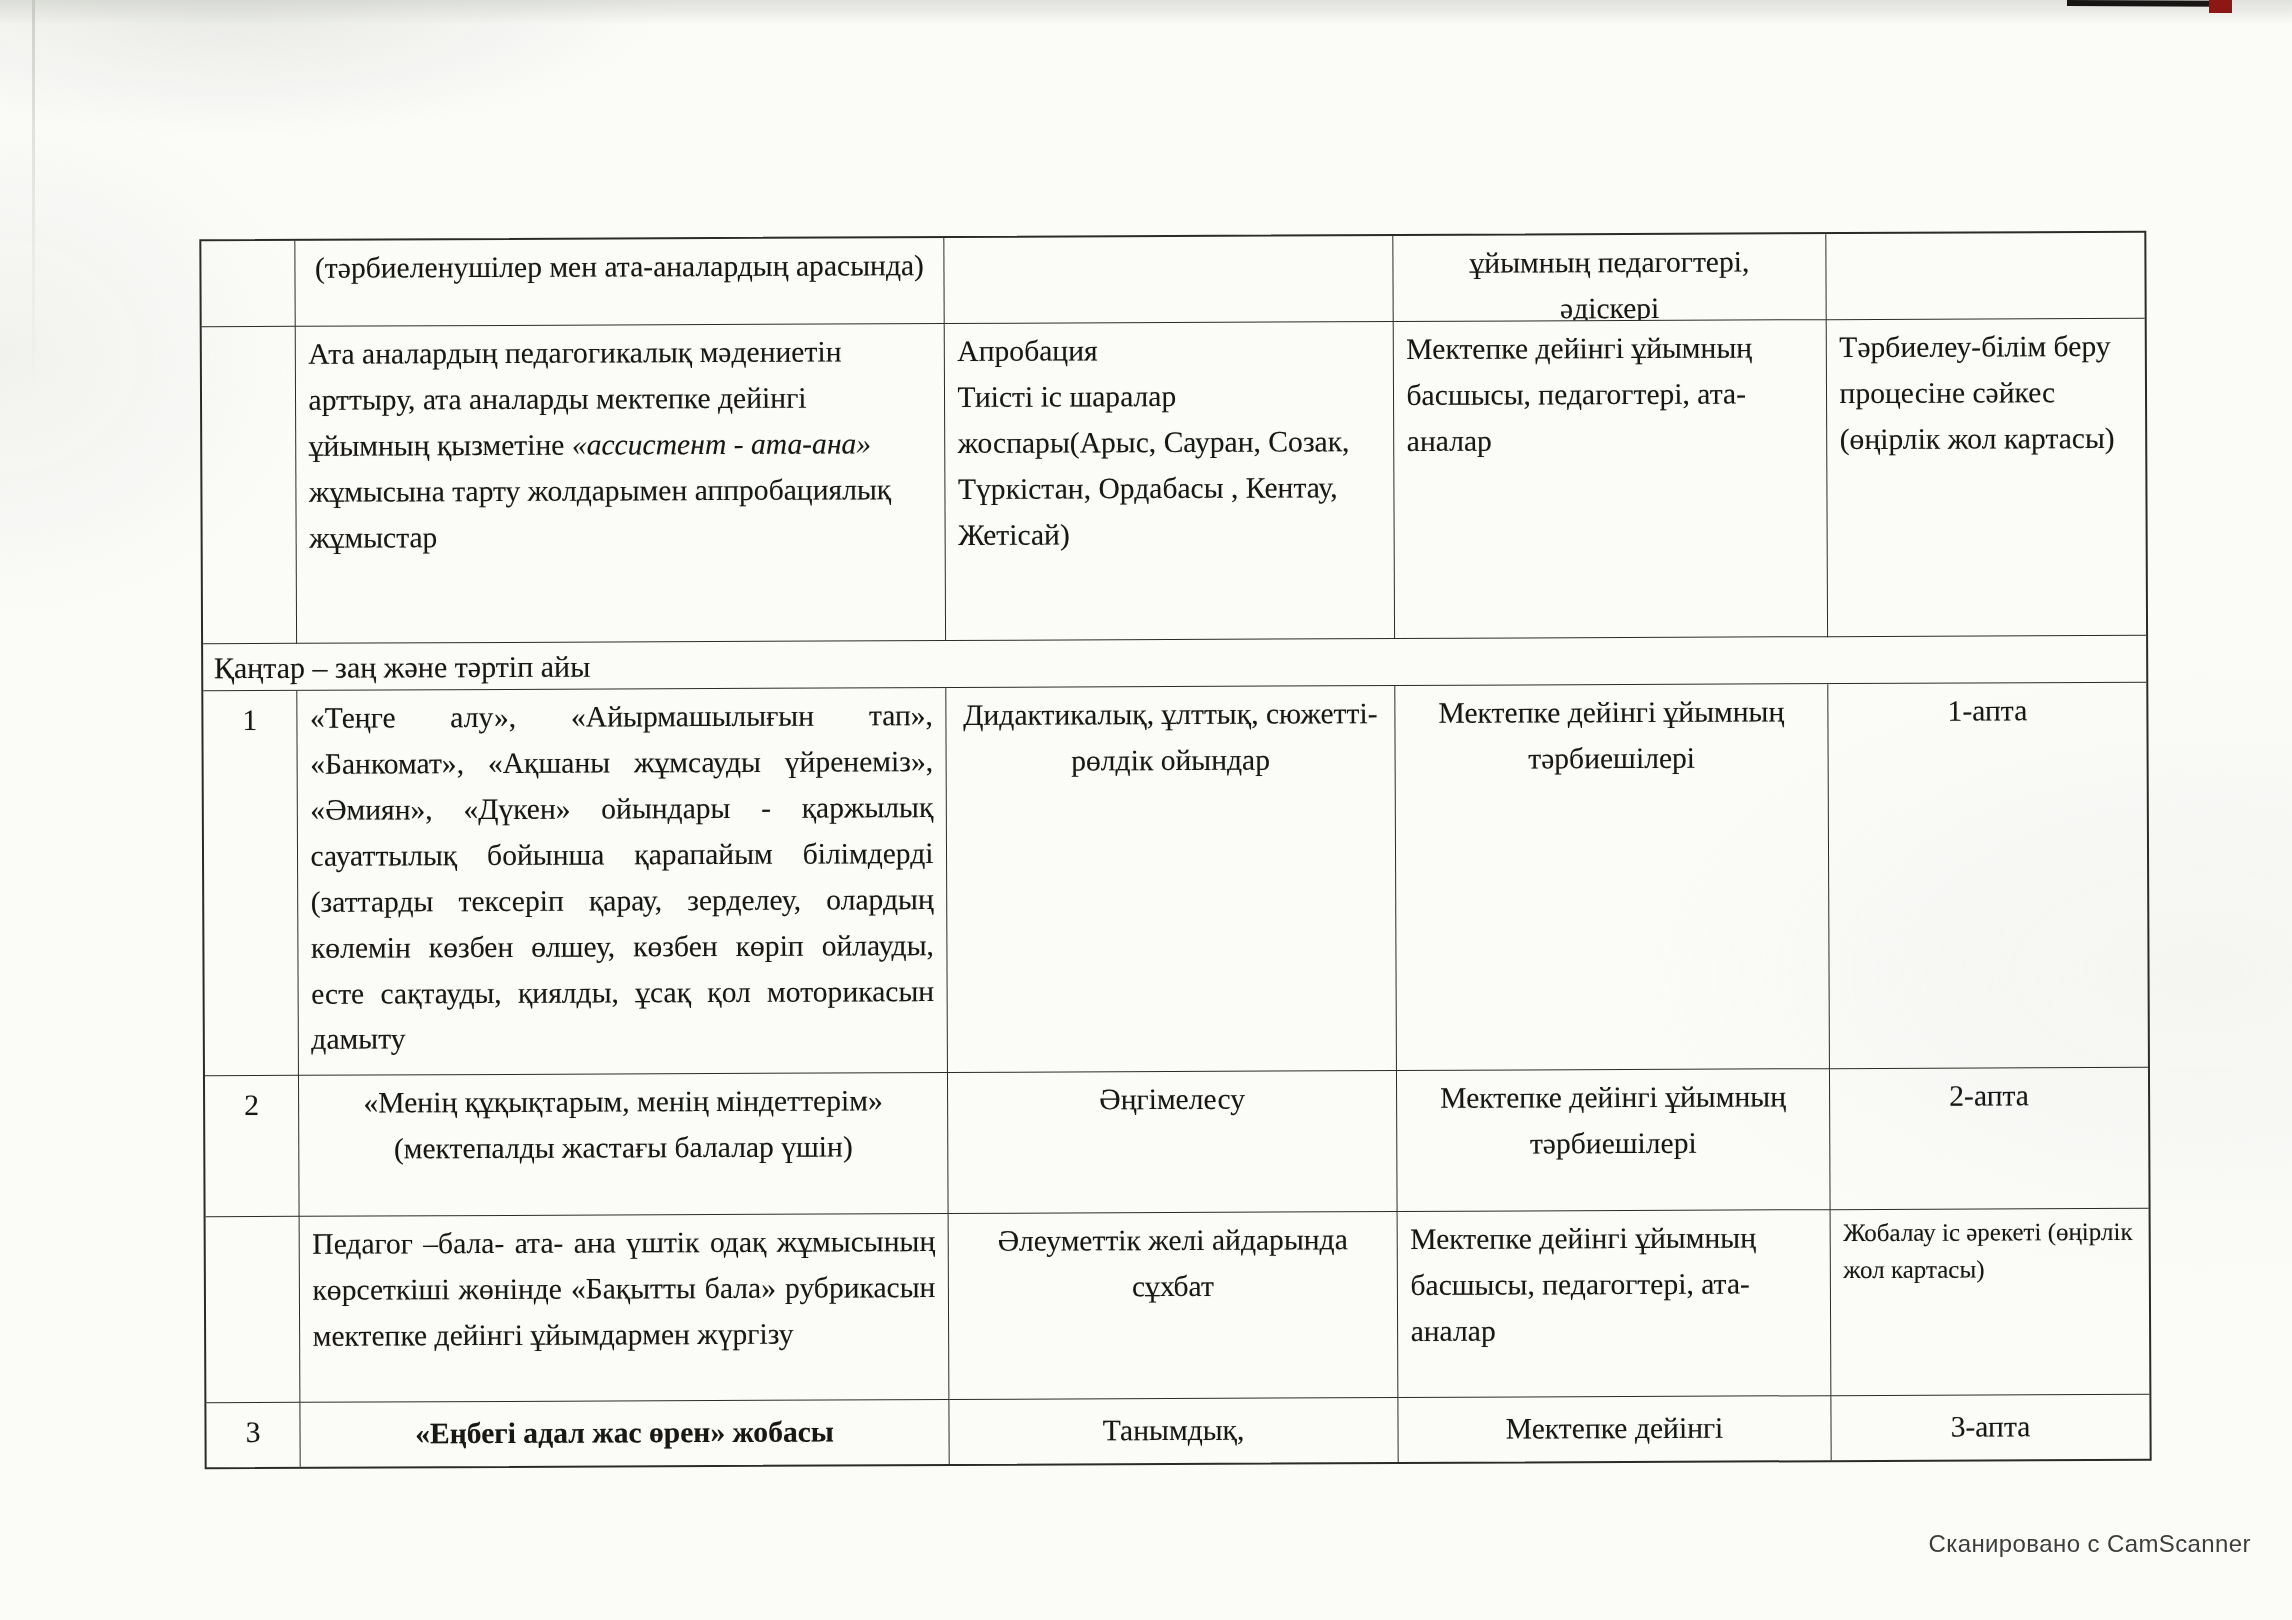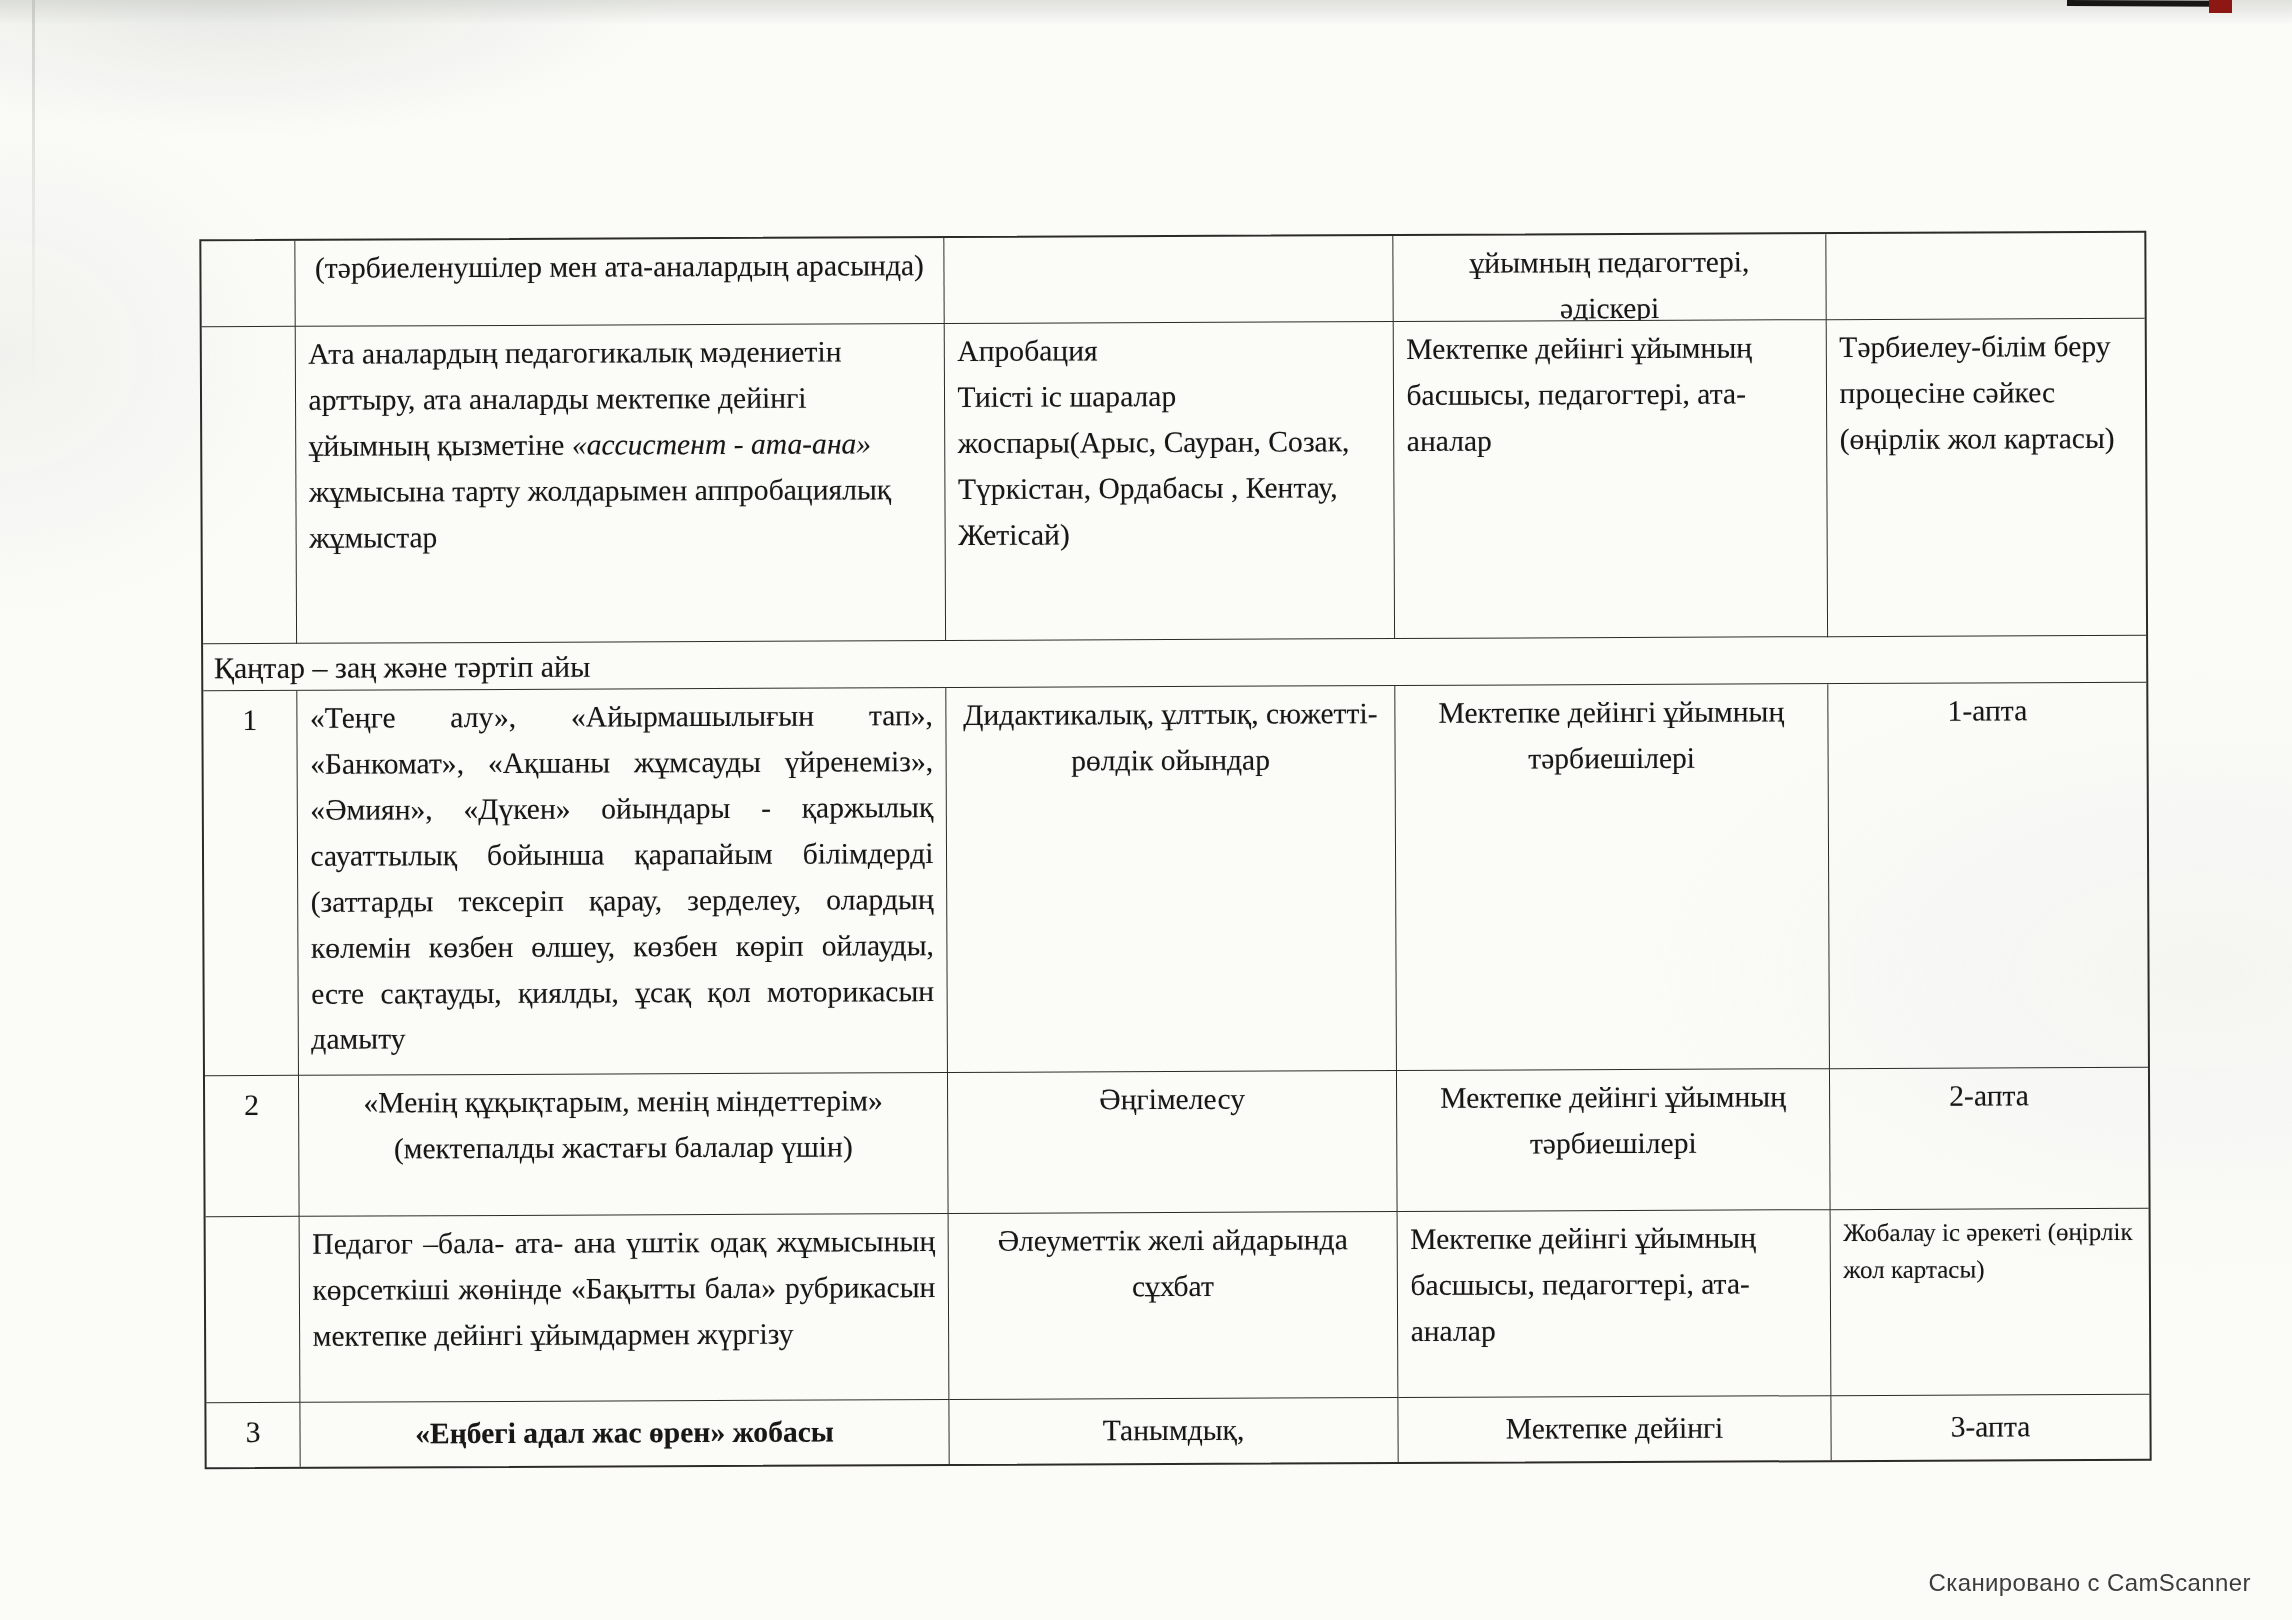--- a/index.html
+++ b/index.html
@@ -55,21 +55,21 @@
     box-sizing:border-box;
     border-bottom:1.8px solid #2d2b28;
     font-size:30px;line-height:44px;
     padding:1.8px 3.6px 1.8px 10.7px;
     text-shadow:0 0 0.9px rgba(25,25,25,0.35);
   }
   .italic{font-style:italic;}
   .bold{font-weight:700;}
   .small{font-size:25px;line-height:1.45;}
   .watermark{
-    position:absolute;top:1569px;right:42px;
+    position:absolute;top:1530px;right:42px;
     font-family:"Liberation Sans", sans-serif;
     font-size:24px;color:#3d3d3d;letter-spacing:0.4px;
   }
 </style>
 </head>
 <body>
 
 <div class="crease"></div>
 <div class="topbar"></div>
 <div class="redmark"></div>

